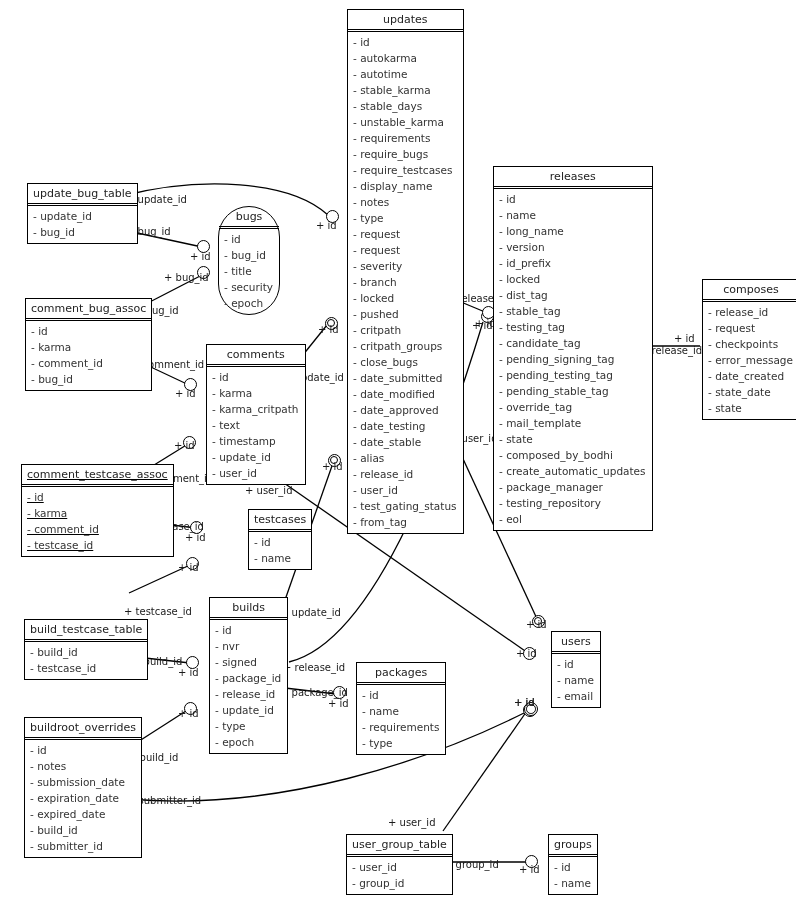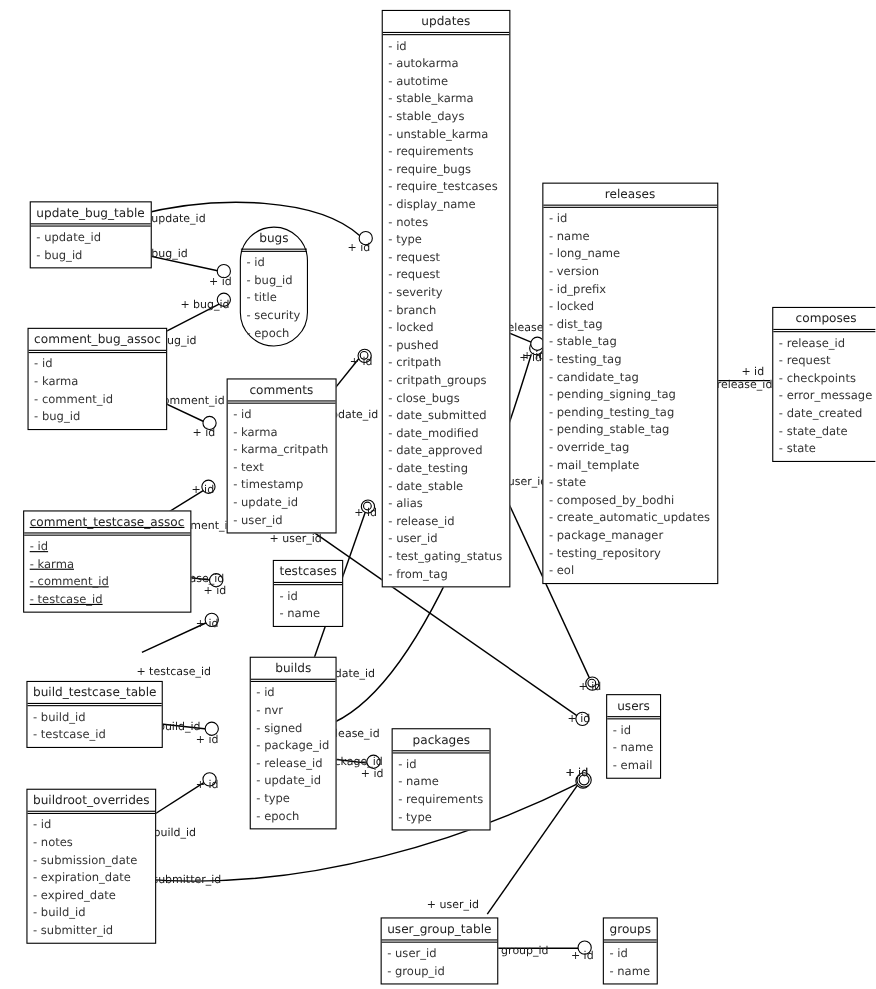--- a/index.html
+++ b/index.html
@@ -218,21 +218,21 @@
         <div class="entity-field">- name</div>
       </div>
     </div>
     <div class="entity" style="left: 24px; top: 619px; min-width: 97px;">
       <div class="entity-title">build_testcase_table</div>
       <div class="entity-fields">
         <div class="entity-field">- build_id</div>
         <div class="entity-field">- testcase_id</div>
       </div>
     </div>
-    <div class="entity" style="left: 227px; top: 597px; min-width: 63px;">
+    <div class="entity" style="left: 209px; top: 597px; min-width: 63px;">
       <div class="entity-title">builds</div>
       <div class="entity-fields">
         <div class="entity-field">- id</div>
         <div class="entity-field">- nvr</div>
         <div class="entity-field">- signed</div>
         <div class="entity-field">- package_id</div>
         <div class="entity-field">- release_id</div>
         <div class="entity-field">- update_id</div>
         <div class="entity-field">- type</div>
         <div class="entity-field">- epoch</div>

